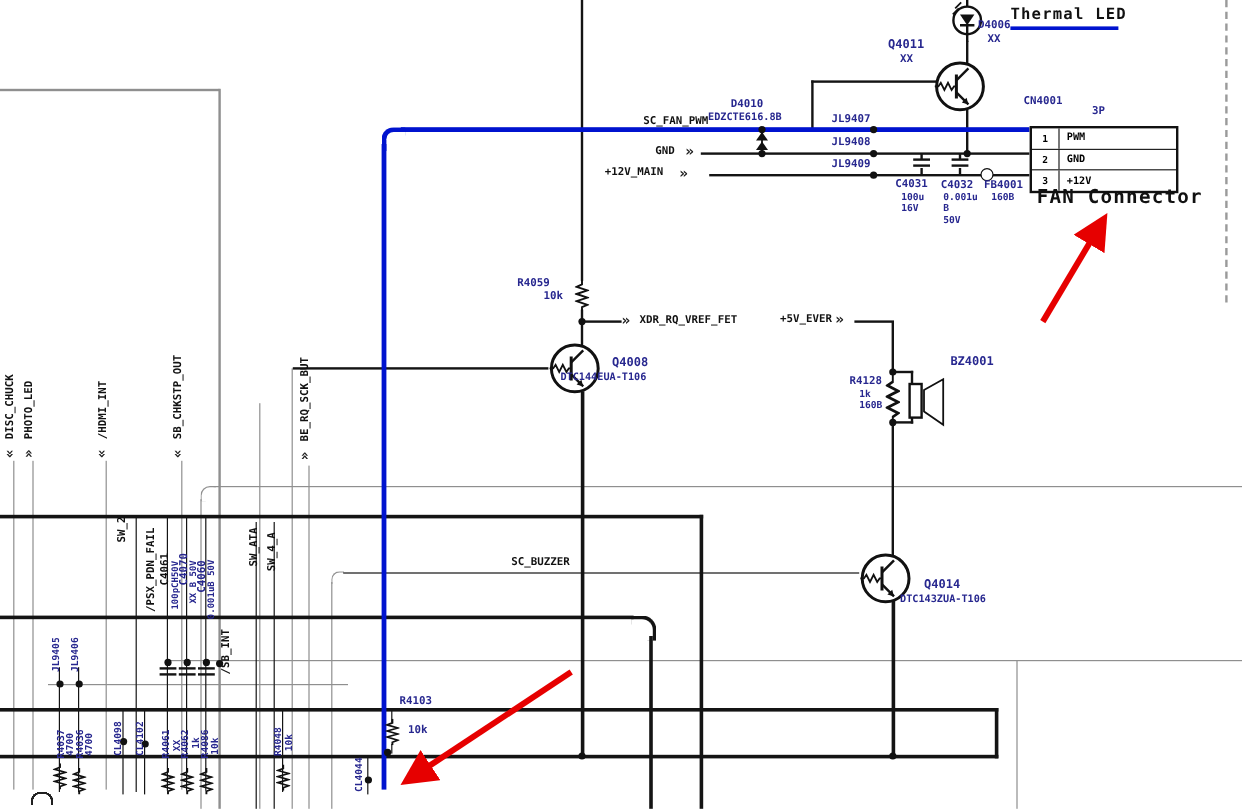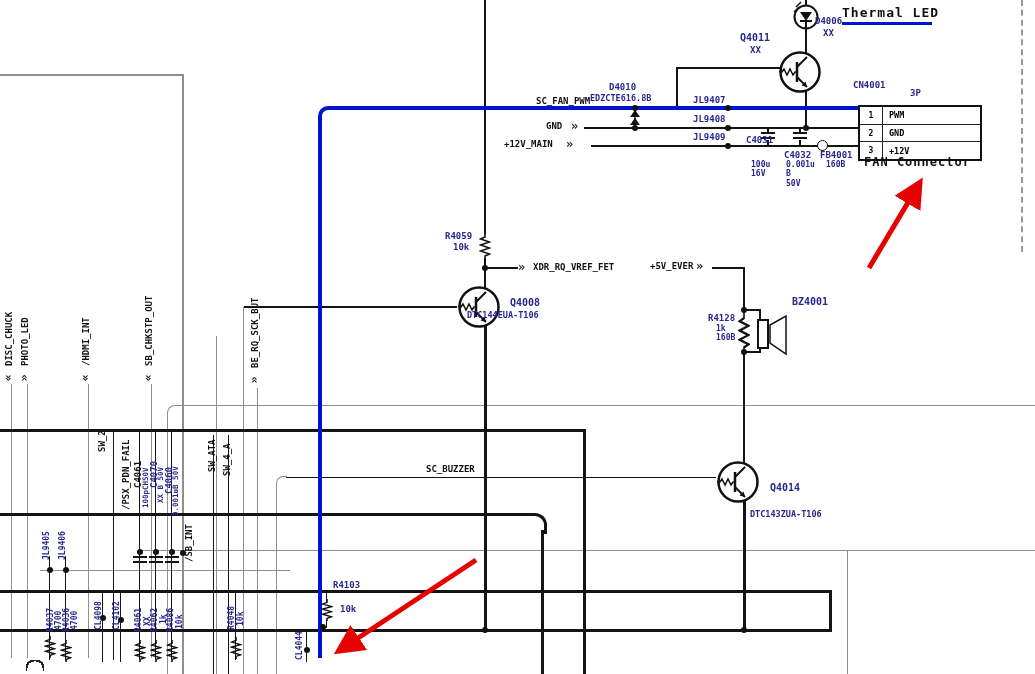--- a/index.html
+++ b/index.html
@@ -7,21 +7,21 @@
        font-family:"DejaVu Sans Mono",monospace}
   i{display:block;position:absolute}
   .ln{background:#141414}
   .gy{background:#8f8f8f}
   .bl{background:#0013cf}
   .dot{position:absolute;width:6px;height:6px;border-radius:50%;background:#111}
   .txt{position:absolute;font:bold 9px "DejaVu Sans Mono",monospace;color:#111;
        line-height:1.18;white-space:pre-line}
   .ref{color:#27278f}
   .fs8{font-size:8px}.fs75{font-size:7.5px}.fs85{font-size:8.5px}
-  .fs10{font-size:10px}.fs115{font-size:12px;letter-spacing:1px}
+  .fs10{font-size:10px}.fs115{font-size:16px;letter-spacing:1px}
   .fs13{font-size:13px;letter-spacing:1px}
   .rot{transform:rotate(-90deg);transform-origin:0 0;white-space:nowrap}
   .chev{position:absolute;font:bold 12px "DejaVu Sans Mono",monospace;color:#222;line-height:1}
   .vchev{transform:rotate(-90deg)}
   .crn{position:absolute}
   #conn{position:absolute;left:858px;top:105px;width:120px;height:52px;
         border:2px solid #111;display:flex;flex-direction:column;background:#fff}
   .crow{flex:1;display:flex;border-bottom:1px solid #222;align-items:stretch}
   .crow:last-child{border-bottom:none}
   .cnum{width:22px;border-right:1.5px solid #222;font:bold 8px "DejaVu Sans Mono",monospace;
@@ -287,44 +287,44 @@
 <span class="txt ref" style="left:693px;top:95px">JL9407</span>
 <span class="txt ref" style="left:693px;top:114px">JL9408</span>
 <span class="txt ref" style="left:693px;top:132px">JL9409</span>
 <span class="txt" style="left:546px;top:121px">GND</span>
 <span class="chev" style="left:571px;top:120px">»</span>
 <span class="txt" style="left:504px;top:139px">+12V_MAIN</span>
 <span class="chev" style="left:566px;top:138px">»</span>
 <span class="txt ref" style="left:853px;top:80px">CN4001</span>
 <span class="txt ref" style="left:910px;top:88px">3P</span>
 <span class="txt fs115" style="left:864px;top:155px">FAN Connector</span>
-<span class="txt ref" style="left:746px;top:135px">C4031</span>
+<span class="txt ref" style="left:746px;top:149px">C4031</span>
 <span class="txt ref fs8" style="left:751px;top:160px">100u
 16V</span>
 <span class="txt ref" style="left:784px;top:150px">C4032</span>
 <span class="txt ref fs8" style="left:786px;top:160px">0.001u
 B
 50V</span>
 <span class="txt ref" style="left:820px;top:150px">FB4001</span>
 <span class="txt ref fs8" style="left:826px;top:160px">160B</span>
-<span class="txt ref" style="left:445px;top:231px">R4059</span>
+<span class="txt ref" style="left:431px;top:231px">R4059</span>
 <span class="txt ref" style="left:453px;top:242px">10k</span>
 <span class="chev" style="left:518px;top:261px">»</span>
 <span class="txt" style="left:533px;top:262px">XDR_RQ_VREF_FET</span>
 <span class="txt ref fs10" style="left:510px;top:297px">Q4008</span>
 <span class="txt ref fs85" style="left:467px;top:310px">DTC144EUA-T106</span>
 <span class="txt" style="left:650px;top:261px">+5V_EVER</span>
 <span class="chev" style="left:696px;top:260px">»</span>
 <span class="txt ref" style="left:708px;top:313px">R4128</span>
 <span class="txt ref fs8" style="left:716px;top:324px">1k
 160B</span>
 <span class="txt ref fs10" style="left:792px;top:296px">BZ4001</span>
 <span class="txt" style="left:426px;top:464px">SC_BUZZER</span>
 <span class="txt ref fs10" style="left:770px;top:482px">Q4014</span>
-<span class="txt ref fs85" style="left:750px;top:509px">DTC143ZUA-T106</span>
+<span class="txt ref fs85" style="left:750px;top:495px">DTC143ZUA-T106</span>
 
 <span class="txt rot" style="left:4px;top:366px">DISC_CHUCK</span>
 <span class="chev vchev" style="left:4px;top:372px">«</span>
 <span class="txt rot" style="left:20px;top:366px">PHOTO_LED</span>
 <span class="chev vchev" style="left:20px;top:372px">»</span>
 <span class="txt rot" style="left:81px;top:366px">/HDMI_INT</span>
 <span class="chev vchev" style="left:81px;top:372px">«</span>
 <span class="txt rot" style="left:144px;top:366px">SB_CHKSTP_OUT</span>
 <span class="chev vchev" style="left:144px;top:372px">«</span>
 <span class="txt rot" style="left:250px;top:368px">BE_RQ_SCK_BUT</span>

